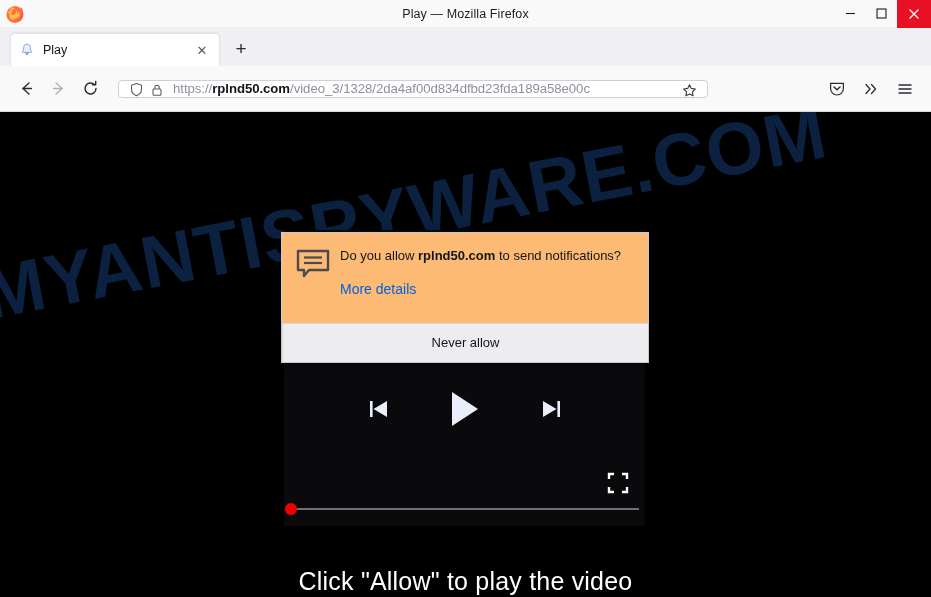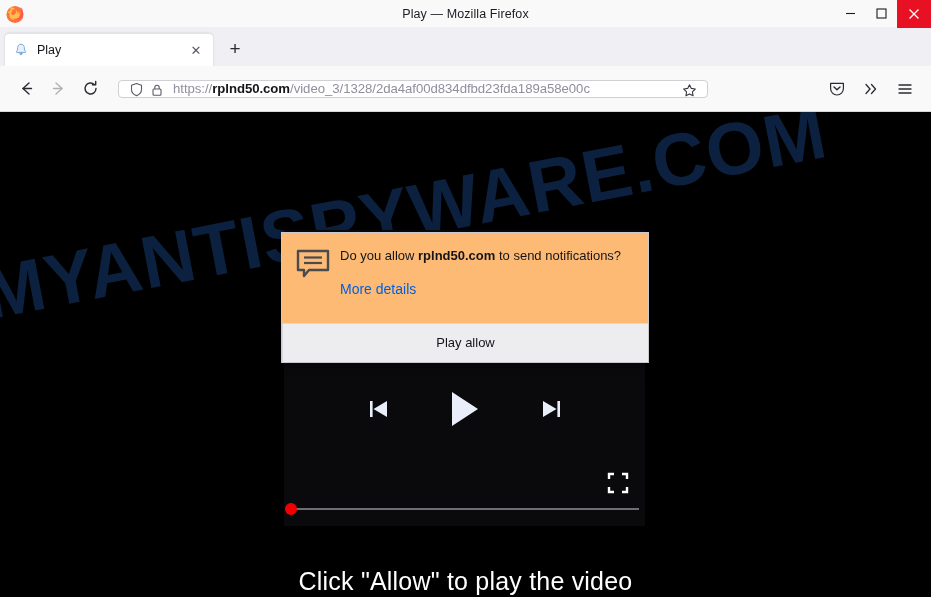--- a/index.html
+++ b/index.html
@@ -27,21 +27,21 @@
   .win-ctrls { margin-left: auto; display: flex; height: 28px; z-index: 2; }
   .win-btn {
     width: 31px; height: 28px; display: flex; align-items: center;
     justify-content: center; color: #1c1b22;
   }
   .win-btn.close { background: #e81123; color: #fff; width: 34px; }
 
   
   .tabstrip {
     height: 38px; width: 931px; background: #f0f0f4;
-    display: flex; align-items: flex-end; padding-left: 4px;
+    display: flex; align-items: flex-end; padding-left: 10px;
   }
   .tab {
     width: 210px; height: 33px; background: #fff;
     border-radius: 5px 5px 0 0; display: flex; align-items: center;
     padding: 0 8px; box-shadow: 0 -1px 2px rgba(0,0,0,.06);
     border: 1px solid #e3e3e6; border-bottom: none;
   }
   .tab-favicon { width: 16px; height: 16px; flex: 0 0 auto; margin-right: 8px; }
   .tab-label { font-size: 12.5px; color: #15141a; flex: 1 1 auto;
                white-space: nowrap; overflow: hidden; text-overflow: ellipsis; }
@@ -339,17 +339,17 @@
           <line x1="8" y1="8.5" x2="26" y2="8.5" stroke="#4a4a4f" stroke-width="2.2"></line>
           <line x1="8" y1="14" x2="26" y2="14" stroke="#4a4a4f" stroke-width="2.2"></line>
         </svg>
       </div>
       <div class="perm-texts">
         <div class="perm-question"><span>Do you allow </span><b>rplnd50.com</b><span> to send notifications?</span></div>
         <a class="perm-more">More details</a>
       </div>
     </div>
     <div class="perm-actions">
-      <div class="perm-btn secondary">Play allow</div>
+      <div class="perm-btn secondary">Never allow</div>
     </div>
   </div>
 
 </div>
 
 </body></html>

